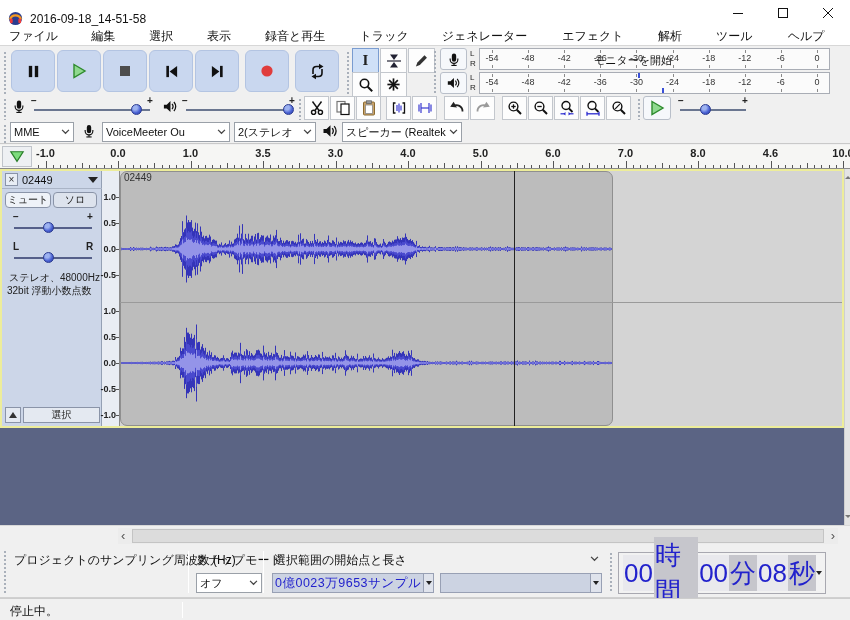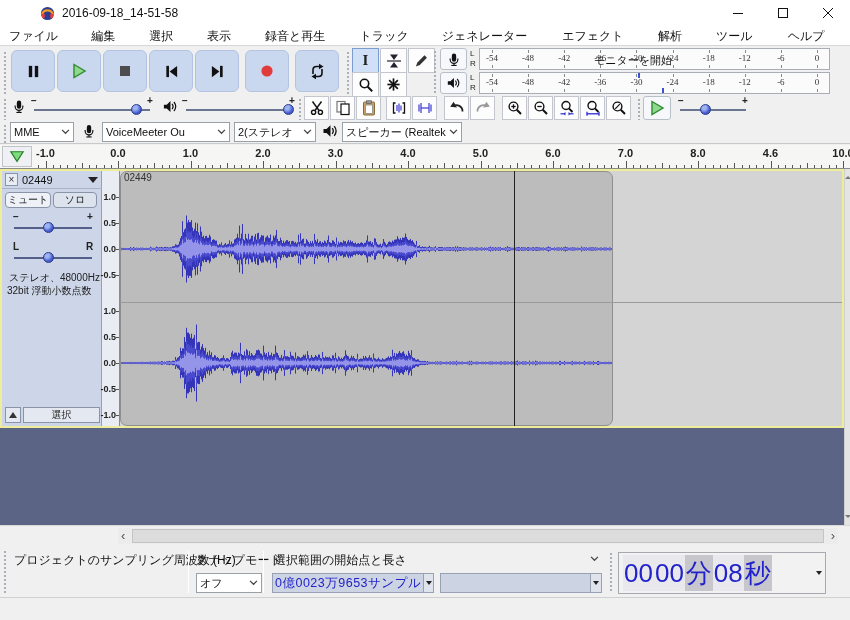--- a/index.html
+++ b/index.html
@@ -5,21 +5,21 @@
   * { margin:0; padding:0; box-sizing:border-box; }
   html,body { background:#888; }
   .app {
     position:relative; width:850px; height:620px; overflow:hidden;
     background:#f0f0f0; font-family:"Liberation Sans", sans-serif;
     color:#111; outline:1px solid #7a8aa0;
   }
   .abs { position:absolute; }
 
   
-  .titlebar { left:0; top:0; width:850px; height:26px; background:#fff; display:flex; align-items:center;padding-left:32px; }
+  .titlebar { left:0; top:0; width:850px; height:26px; background:#fff; display:flex; align-items:flex-end; }
   .app-icon { width:15px; height:15px; margin-left:8px; }
   .win-title { font-size:12px; margin-left:7px; color:#111; }
   .win-btns { margin-left:auto; display:flex; height:26px; }
   .win-btn { width:45px; height:26px; display:flex; align-items:center; justify-content:center; }
 
   
   .menubar { left:0; top:26px; width:850px; height:20px; background:#fff; display:flex; align-items:center; border-bottom:1px solid #d7d7d7; }
   .menu-item { font-size:12px; padding:0 9px; height:20px; line-height:20px; color:#111; cursor:default; }
 
   
@@ -31,21 +31,21 @@
   .tbtn { position:absolute; background:#c9d7ef; border:1px solid #b3c4e2; border-radius:6px;
     display:flex; align-items:center; justify-content:center; }
   .sbtn { position:absolute; background:#f6f8fb; border:1px solid #b9bfc9; border-radius:3px;
     display:flex; align-items:center; justify-content:center; }
   .toolcell { position:absolute; width:27px; height:25px; background:#fdfdfd; border:1px solid #c3c7cd;
     display:flex; align-items:center; justify-content:center; }
   .toolcell.sel { background:#cfe0f7; border:1px solid #7a9cd0; }
 
   .meterbox { position:absolute; background:#fbfbfb; border:1px solid #a9adb5; }
   .lr { position:absolute; font-size:8px; line-height:8px; color:#222; }
-  .mscale-label { position:absolute; font-size:9px; color:#333; transform:translateX(-50%); top:50%; margin-top:-6px;font-family:Liberation Serif, serif; }
+  .mscale-label { position:absolute; font-size:9px; color:#333; transform:translateX(-50%); top:50%; margin-top:-6px; }
   .mtick { position:absolute; width:1px; height:3px; background:#8a8a8a; }
   .meter-tip { position:absolute; font-size:11px; color:#111; white-space:nowrap; }
   .bluemark { position:absolute; width:2px; height:5px; background:#3a50d8; }
 
   .slider-groove { position:absolute; height:2px; background:#6a7690; }
   .sthumb { position:absolute; width:11px; height:11px; border-radius:50%;
     background:radial-gradient(circle at 35% 30%, #9db2f0 0 25%, #4a62d4 60%, #2c3fa8 100%);
     border:1px solid #2a3a90; }
   .pm { position:absolute; font-size:10px; font-weight:bold; color:#222; }
 
@@ -496,21 +496,21 @@
 
   <div class="abs timeline" id="timeline">
     <div class="pinbtn">
       <svg width="18" height="14" viewBox="0 0 20 16">
         <polygon points="3,2 17,2 10,13" fill="#7ddc7d" stroke="#2a7f2a" stroke-width="1.4"></polygon>
       </svg>
     </div>
   <div class="rlabel" style="left: 45.5px;">-1.0</div>
       <div class="rlabel" style="left: 118px;">0.0</div>
       <div class="rlabel" style="left: 190.5px;">1.0</div>
-      <div class="rlabel" style="left: 263px;">2.0</div>
+      <div class="rlabel" style="left: 263px;">3.5</div>
       <div class="rlabel" style="left: 335.5px;">3.0</div>
       <div class="rlabel" style="left: 408px;">4.0</div>
       <div class="rlabel" style="left: 480.5px;">5.0</div>
       <div class="rlabel" style="left: 553px;">6.0</div>
       <div class="rlabel" style="left: 625.5px;">7.0</div>
       <div class="rlabel" style="left: 698px;">8.0</div>
       <div class="rlabel" style="left: 770.5px;">4.6</div>
       <div class="rlabel" style="left: 843px;">10.0</div>
       <div class="rtick" style="left: 38.25px; height: 3px;"></div>
       <div class="rtick" style="left: 45.5px; height: 7px;"></div>
@@ -737,22 +737,27 @@
     </div>
     <div class="numfield" style="left:440px; top:28px; width:162px;">
       <div class="dd">
           <div class="tri-down" style="margin-top:2px;"></div>
         </div>
     </div>
 
     <div class="grip" style="left:608px; top:6px; height:42px;"></div>
     <div class="timebox" id="timebox">
       <span class="tseg digit">00</span>
+        <span class="tseg unit">時間</span>
         <span class="tseg digit">00</span>
         <span class="tseg unit">分</span>
         <span class="tseg digit">08</span>
         <span class="tseg unit">秒</span>
         <span style="margin-left:auto; margin-right:3px;"><span class="tri-down" style="display:inline-block;"></span></span>
     </div>
   </div>
 
+  <div class="abs statusbar">
+    <div class="status-text">停止中。</div>
+    <div class="vsep" style="left:182px; top:3px; height:16px;"></div>
+  </div>
 
 </div>
 
 </body></html>

